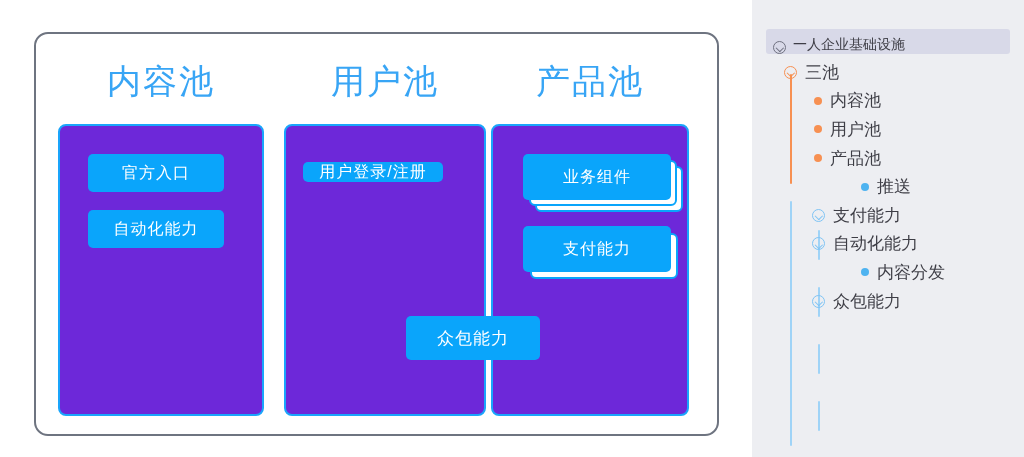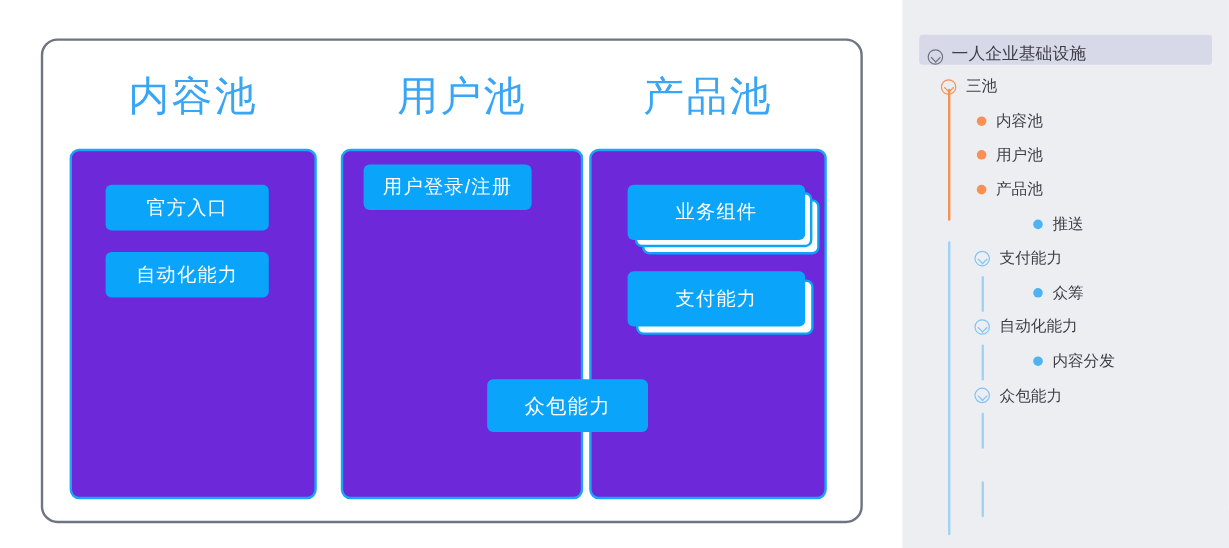--- a/index.html
+++ b/index.html
@@ -110,21 +110,21 @@
     position: absolute;
     left: 0;
     top: 0;
   }
 
   
   .c1-chip1 { left: 28px;  top: 28px;  width: 136px; height: 38px; }
   .c1-chip2 { left: 28px;  top: 84px;  width: 136px; height: 38px; }
 
   
-  .c2-chip1 { left: 17px;  top: 11px;  width: 140px; height: 38px; }
+  .c2-chip1 { left: 17px;  top: 36px;  width: 140px; height: 20px; }
   .c2-chip2 { left: 17px;  top: 84px;  width: 160px; height: 38px; }
 
   
   .c3-stack1 { left: 30px; top: 28px; width: 148px; height: 46px; }
   .c3-stack2 { left: 30px; top: 100px; width: 148px; height: 46px; }
 
   
   .chip-span {
     position: absolute;
     left: 372px;
@@ -174,21 +174,21 @@
   }
 
   .node {
     position: relative;
     height: 28.6px;
     display: flex;
     align-items: center;
     white-space: nowrap;
   }
   .node .nlabel {
-    font-size: 13px;
+    font-size: 17px;
     color: #3e3e46;
     margin-left: 8px;
   }
   .node.leaf .nlabel { color: #3e3e46; }
 
   
   .d1 { padding-left: 32px; }
   .d2 { padding-left: 60px; }
   .d3 { padding-left: 107px; }
 
@@ -320,24 +320,20 @@
 
     <div class="node leaf d3">
       <span class="dot blue"></span>
       <span class="nlabel">推送</span>
     </div>
 
     <div class="node d2">
       <span class="tog blue"></span>
       <span class="nlabel">支付能力</span>
     </div>
-    <div class="node leaf d3">
-      <span class="dot blue"></span>
-      <span class="nlabel">众筹</span>
-    </div>
 
     <div class="node d2">
       <span class="tog blue"></span>
       <span class="nlabel">自动化能力</span>
     </div>
     <div class="node leaf d3">
       <span class="dot blue"></span>
       <span class="nlabel">内容分发</span>
     </div>
 

